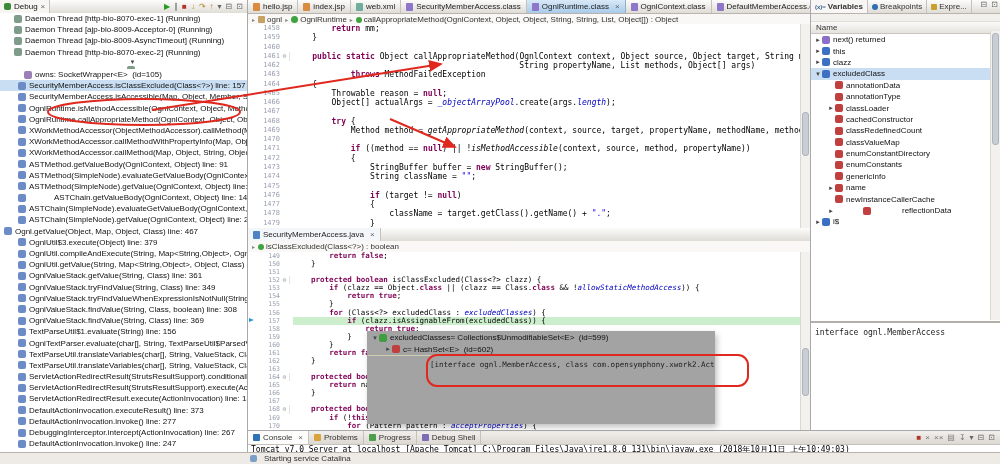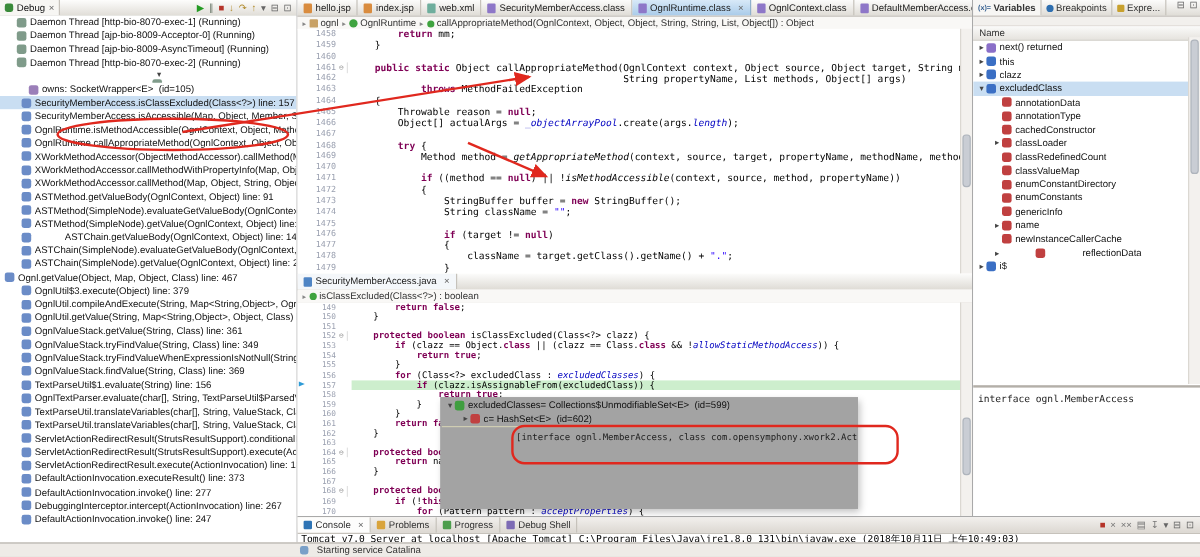--- a/index.html
+++ b/index.html
@@ -241,20 +241,24 @@
         <div class="drow" style="padding-left: 18px;">
           <span class="ic ic-frame"></span>
           <span class="rtxt">OgnlValueStack.tryFindValue(String, Class) line: 349</span>
         </div>
         <div class="drow" style="padding-left: 18px;">
           <span class="ic ic-frame"></span>
           <span class="rtxt">OgnlValueStack.tryFindValueWhenExpressionIsNotNull(String, Cla...</span>
         </div>
         <div class="drow" style="padding-left: 18px;">
           <span class="ic ic-frame"></span>
+          <span class="rtxt">OgnlValueStack.findValue(String, Class, boolean) line: 308</span>
+        </div>
+        <div class="drow" style="padding-left: 18px;">
+          <span class="ic ic-frame"></span>
           <span class="rtxt">OgnlValueStack.findValue(String, Class) line: 369</span>
         </div>
         <div class="drow" style="padding-left: 18px;">
           <span class="ic ic-frame"></span>
           <span class="rtxt">TextParseUtil$1.evaluate(String) line: 156</span>
         </div>
         <div class="drow" style="padding-left: 18px;">
           <span class="ic ic-frame"></span>
           <span class="rtxt">OgnlTextParser.evaluate(char[], String, TextParseUtil$ParsedVal...</span>
         </div>
@@ -685,28 +689,28 @@
           <span class="tw"></span>
           <span class="ic ic-fpriv"></span>
           <span class="rtxt">annotationData</span>
         </div>
         <div class="vrow" style="padding-left: 16px; text-align: right;">
           <span class="tw"></span>
           <span class="ic ic-fpriv"></span>
           <span class="rtxt">annotationType</span>
         </div>
         <div class="vrow" style="padding-left: 16px;">
+          <span class="tw">▸</span>
+          <span class="ic ic-fpriv"></span>
+          <span class="rtxt">classLoader</span>
+        </div>
+        <div class="vrow" style="padding-left: 16px;">
           <span class="tw"></span>
           <span class="ic ic-fpriv"></span>
           <span class="rtxt">cachedConstructor</span>
-        </div>
-        <div class="vrow" style="padding-left: 16px;">
-          <span class="tw">▸</span>
-          <span class="ic ic-fpriv"></span>
-          <span class="rtxt">classLoader</span>
         </div>
         <div class="vrow" style="padding-left: 16px;">
           <span class="tw"></span>
           <span class="ic ic-fpriv"></span>
           <span class="rtxt">classRedefinedCount</span>
         </div>
         <div class="vrow" style="padding-left: 16px;">
           <span class="tw"></span>
           <span class="ic ic-fpriv"></span>
           <span class="rtxt">classValueMap</span>

